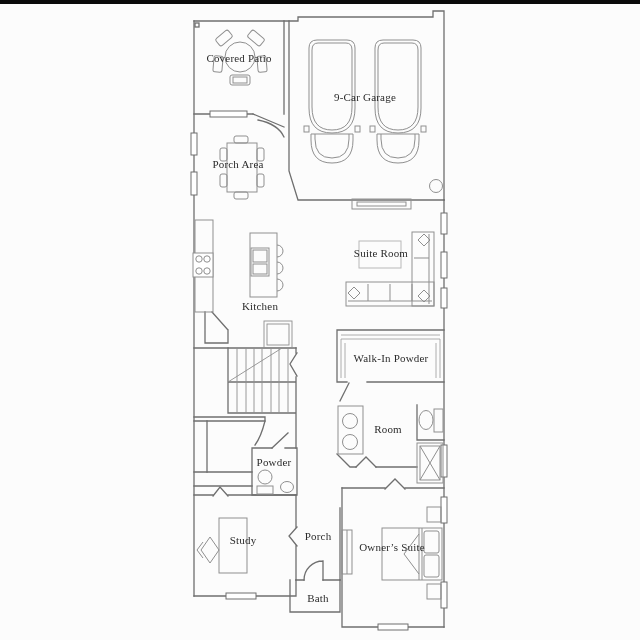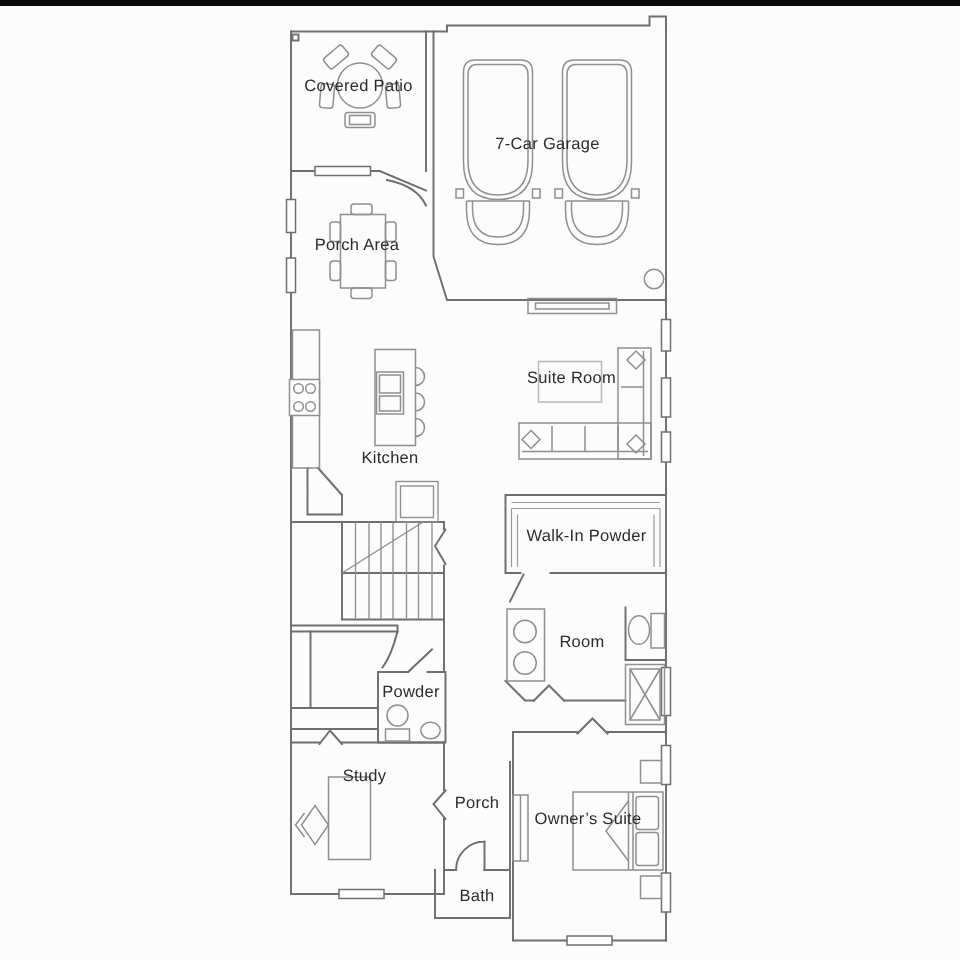--- a/index.html
+++ b/index.html
@@ -1,19 +1,19 @@
 <!DOCTYPE html>
 <html style="--bg-color: #fcfcfc; --strip-color: #0a0a0a; --text-color: #2b2b2b;"><head>
 <meta charset="utf-8">
 <style>
   html,body{margin:0;padding:0;background:#ffffff;}
   .stage{
     position:relative;width:640px;height:640px;overflow:hidden;
     background:var(--bg-color,#fcfcfc);
-    font-family:Liberation Sans, sans-serif;
+    font-family:Liberation Serif, serif;
   }
   .top-strip{position:absolute;left:0;top:0;width:640px;height:4px;background:var(--strip-color,#0a0a0a);}
   .plan-svg{position:absolute;left:0;top:0;}
   .lbl{
     position:absolute;transform:translate(-50%,-50%);
     font-size:11px;line-height:1;color:var(--text-color,#2b2b2b);
     white-space:nowrap;letter-spacing:.2px;
   }
 </style>
 </head>
@@ -211,24 +211,24 @@
       <path d="M419,528 V580 M422,528 V580"></path>
       <path d="M419,534 L404,554 L419,574"></path>
       <rect x="427" y="507" width="14" height="15"></rect>
       <rect x="427" y="584" width="14" height="15"></rect>
       <rect x="342" y="530" width="10" height="44"></rect>
       <path d="M347,530 V574"></path>
     </g>
   </svg>
 
   <div class="lbl" style="left:239px;top:58px">Covered Patio</div>
-  <div class="lbl" style="left:365px;top:97px">7-Car Garage</div>
+  <div class="lbl" style="left:365px;top:97px">9-Car Garage</div>
   <div class="lbl" style="left:238px;top:164px">Porch Area</div>
   <div class="lbl" style="left:260px;top:306px">Kitchen</div>
   <div class="lbl" style="left:381px;top:253px">Suite Room</div>
   <div class="lbl" style="left:391px;top:358px">Walk-In Powder</div>
   <div class="lbl" style="left:388px;top:429px">Room</div>
   <div class="lbl" style="left:274px;top:462px">Powder</div>
-  <div class="lbl" style="left:243px;top:518px">Study</div>
+  <div class="lbl" style="left:243px;top:540px">Study</div>
   <div class="lbl" style="left:318px;top:536px">Porch</div>
   <div class="lbl" style="left:392px;top:547px">Owner’s Suite</div>
   <div class="lbl" style="left:318px;top:598px">Bath</div>
 </div>
 
 </body></html>

